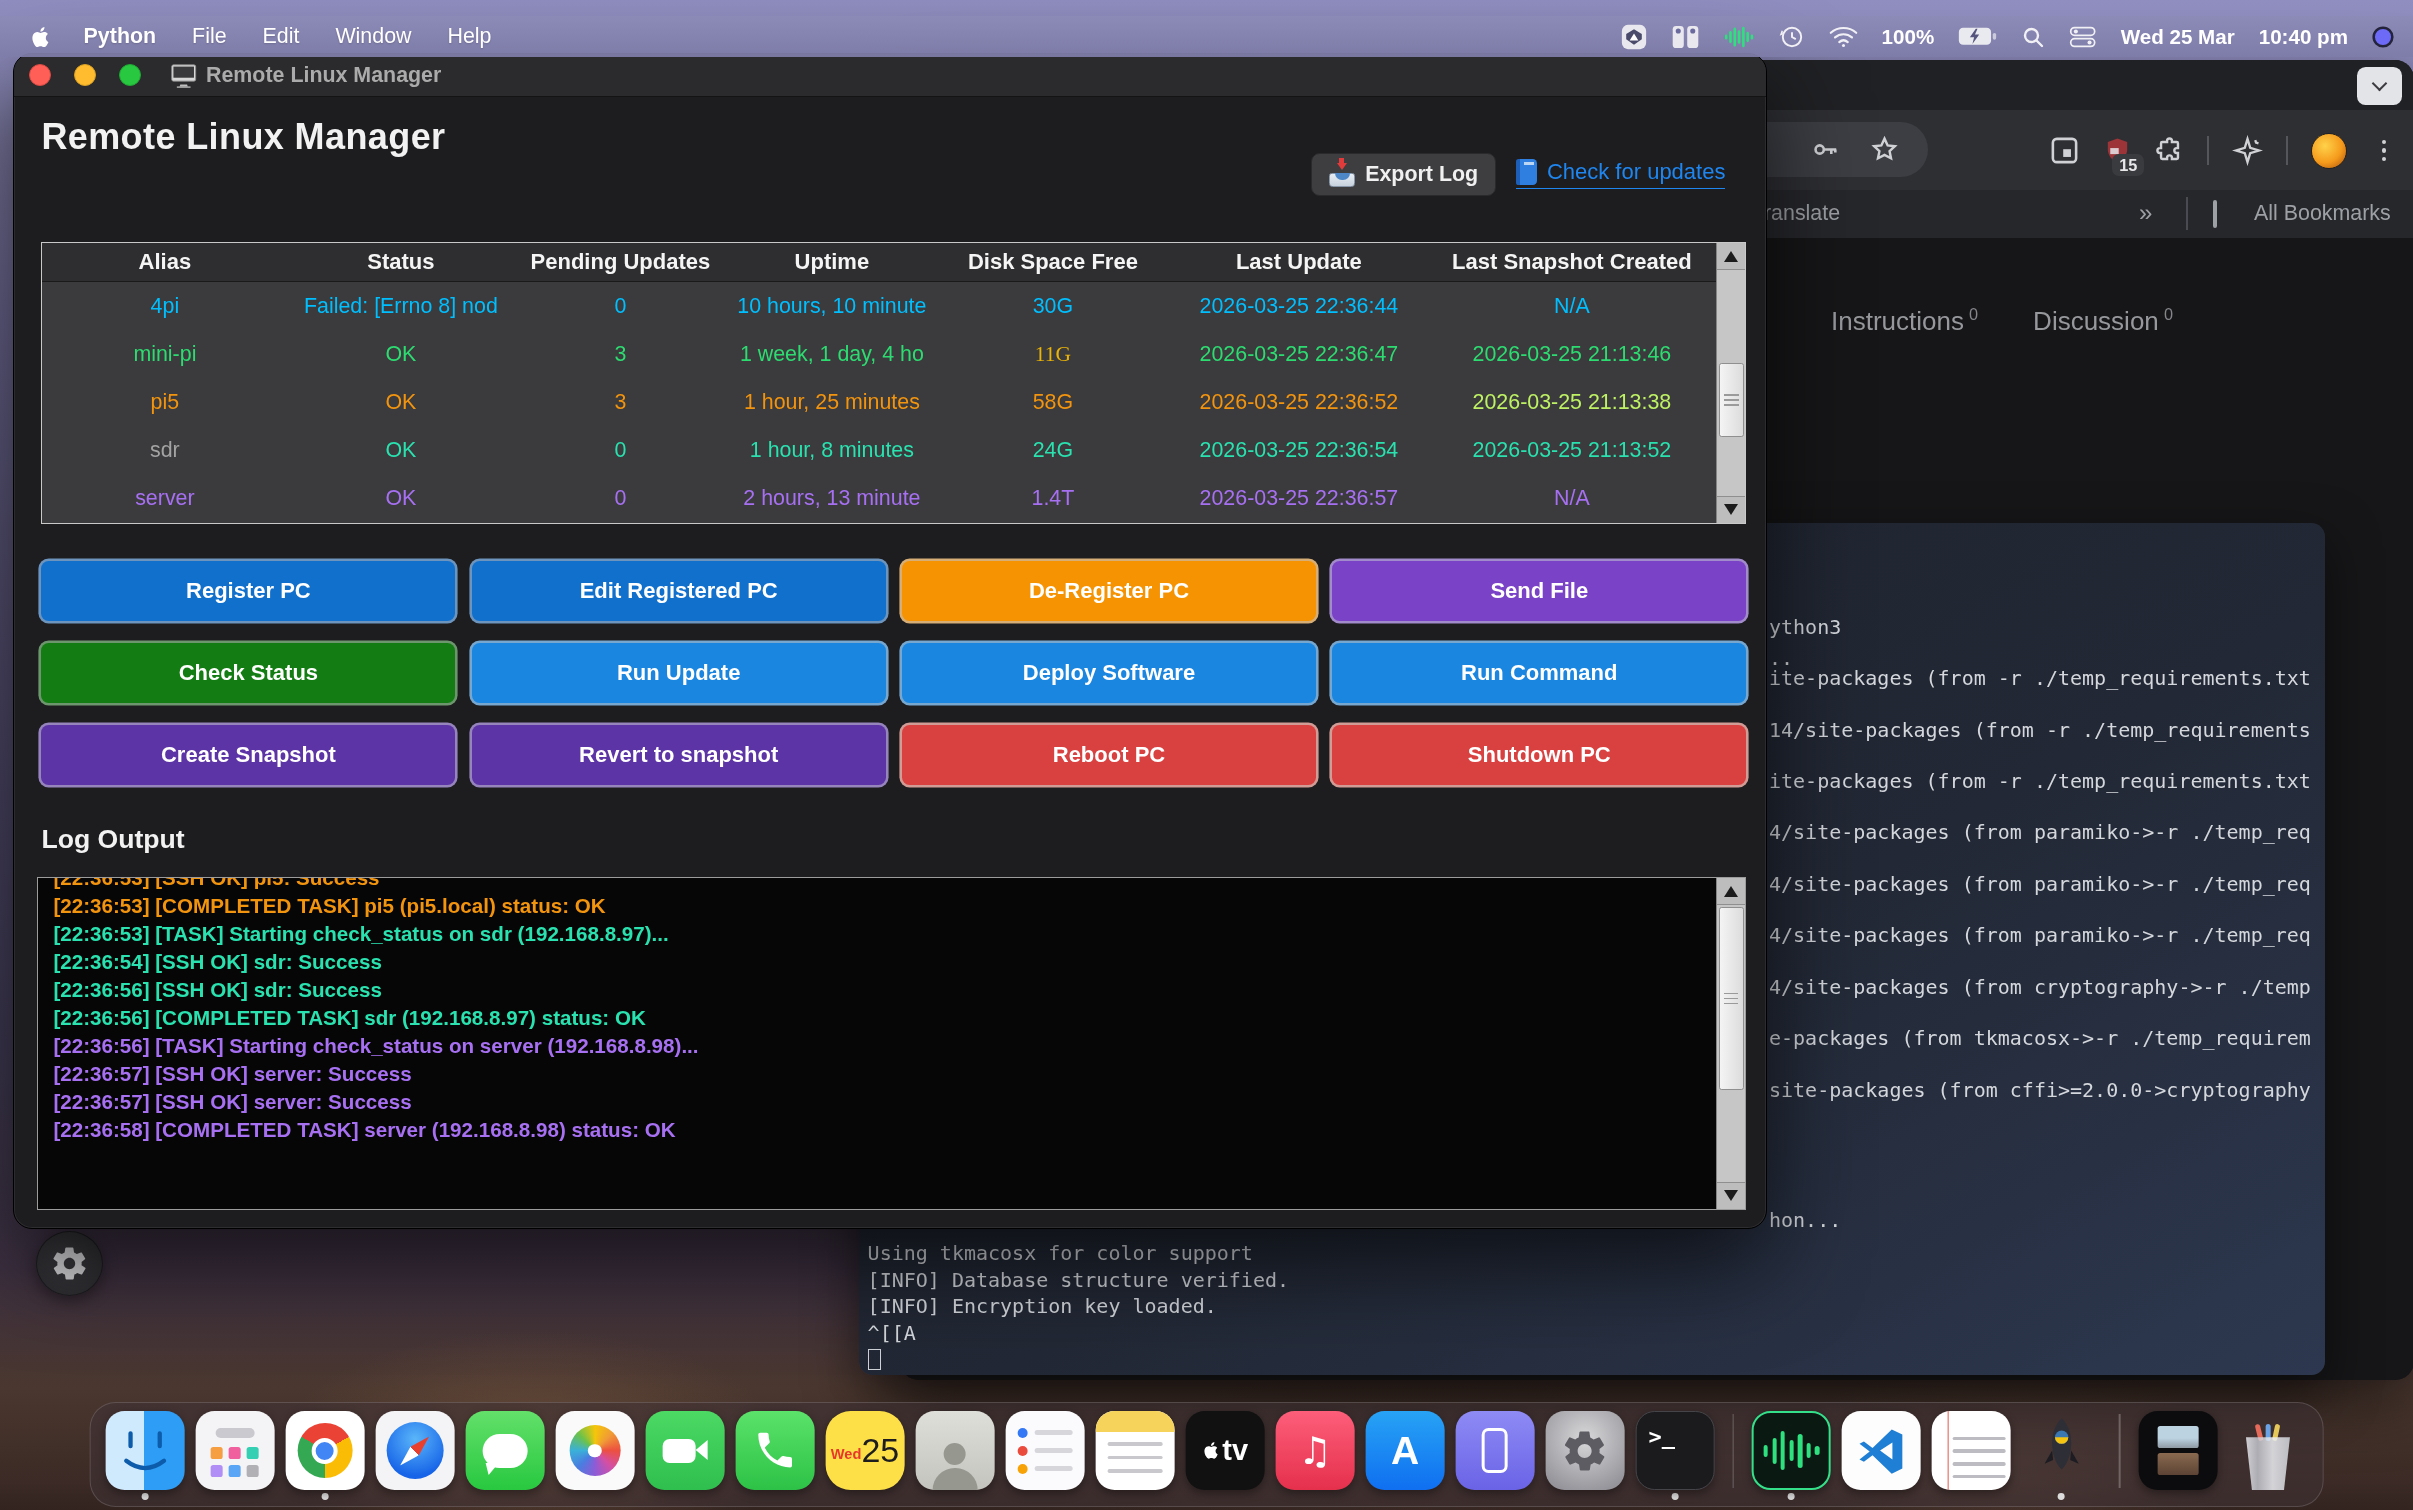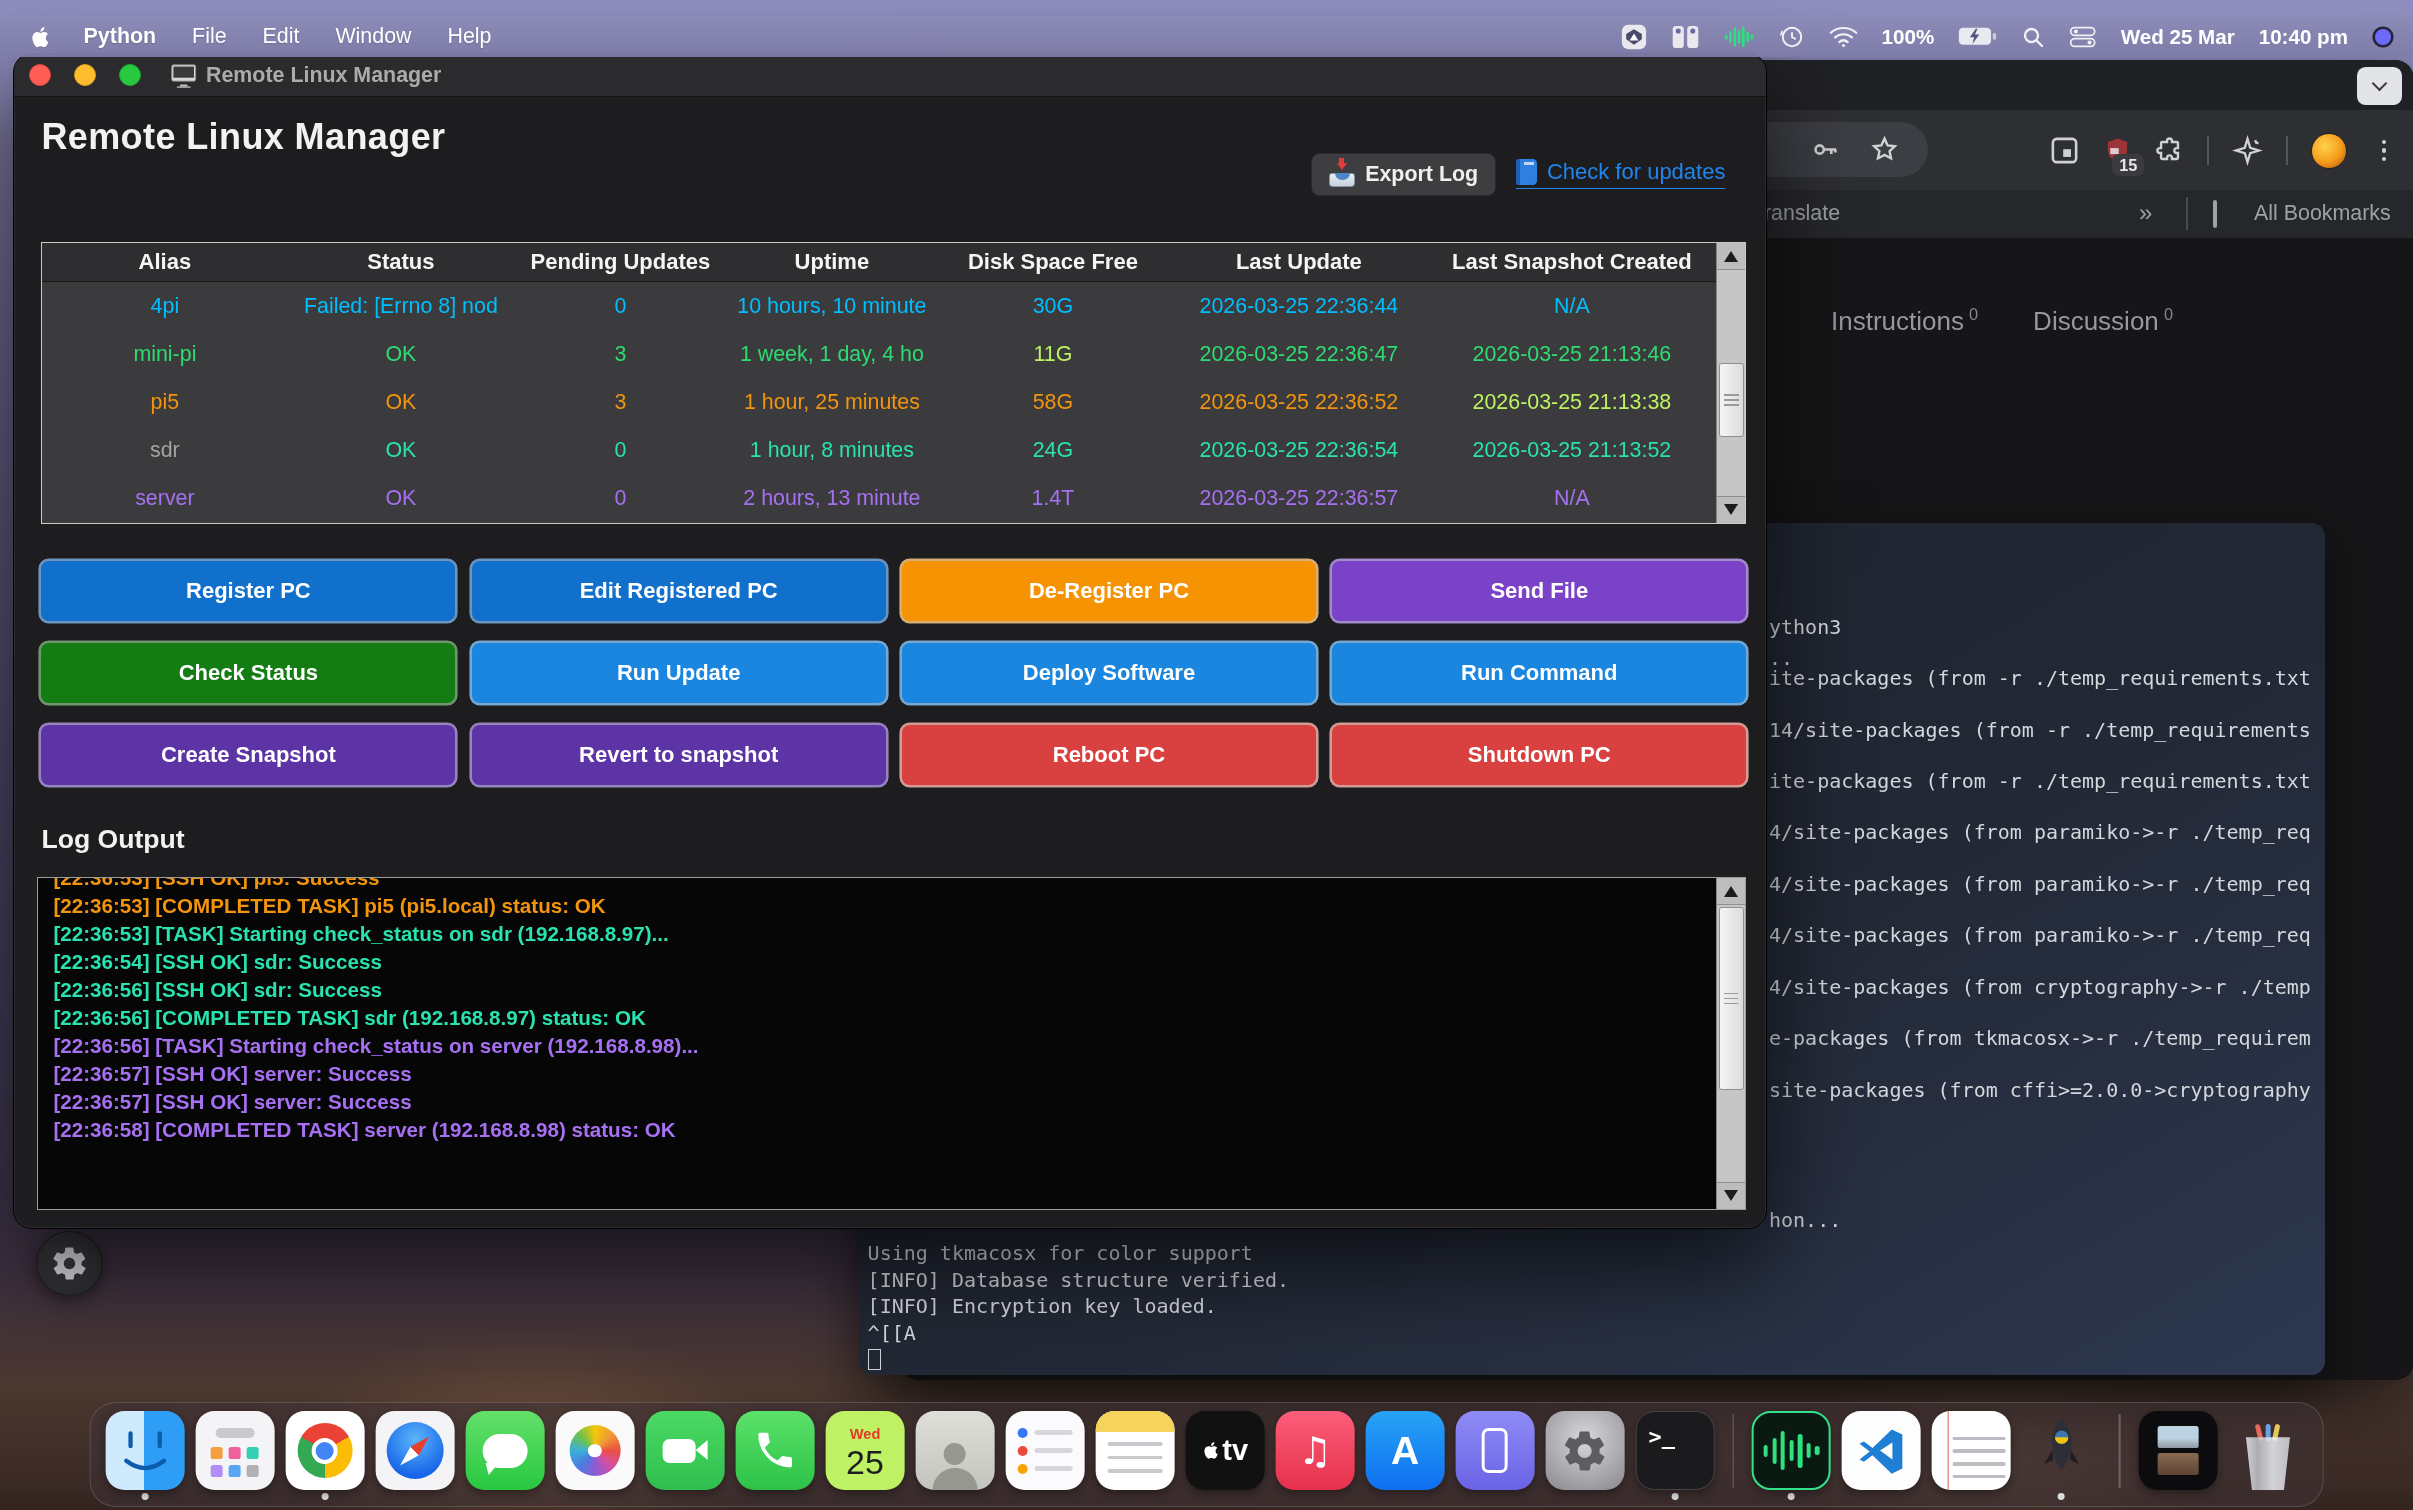--- a/index.html
+++ b/index.html
@@ -176,21 +176,21 @@
   .msg-b::after { content:""; position:absolute; left:3.4px; bottom:-6.9px; width:0; height:0;
     border-left:3.4px solid transparent; border-right:10.3px solid transparent; border-top:12px solid #fff; }
   .t-photos { background:#fafafa; }
   .pho { width:51px; height:51px; border-radius:50%;
     background:conic-gradient(#f5c60a,#f09a37,#ec5040,#d44fa4,#8e5bd6,#4a7de0,#3bb0d8,#6cc24a,#f5c60a); position:relative; }
   .pho::after { content:""; position:absolute; left:50%; top:50%; transform:translate(-50%,-50%); width:13.7px; height:13.7px; border-radius:50%; background:#fff; }
   .t-facetime { background:linear-gradient(180deg,#4cd964,#2fbf4e); }
   .ft { width:33px; height:24px; background:#fff; border-radius:6.9px; position:relative; margin-right:12px; }
   .ft-t { position:absolute; right:-12px; top:1.7px; width:0; height:0; border-top:10.3px solid transparent; border-bottom:10.3px solid transparent; border-right:12px solid #fff; }
   .t-phone { background:linear-gradient(180deg,#5be26a,#2dc247); }
-  .t-calendar { background:#bef264; flex-direction:column; }
+  .t-calendar { background:#fde047; flex-direction:row;border-radius:25px; }
   .cal-w { color:#e8382c; font-size:14.6px; font-weight:700; margin-top:6.9px; }
   .cal-n { color:#1d1d1f; font-size:34px; font-weight:500; line-height:41px; }
   .t-contacts { background:linear-gradient(180deg,#dedfd9,#c3c4bd); flex-direction:column; justify-content:flex-end; }
   .ct-h { width:22px; height:22px; border-radius:50%; background:#96978f; margin-bottom:3.4px; }
   .ct-s { width:45px; height:22px; border-radius:22px 22px 0 0; background:#96978f; }
   .t-reminders { background:#fbfbfd; flex-direction:column; gap:7.7px; align-items:flex-start; padding-left:12px; }
   .rem-row { display:flex; align-items:center; gap:6.9px; }
   .rem-row i { width:10.3px; height:10.3px; border-radius:50%; display:block; }
   .rem-row b { width:38px; height:5.1px; background:#d6d6db; border-radius:2.6px; display:block; }
   .t-notes { background:#fff; flex-direction:column; justify-content:flex-start; }
@@ -384,21 +384,21 @@
             <div class="td" style="width: 211px; color: rgb(0, 191, 255);">10 hours, 10 minute</div>
             <div class="td" style="width: 231px; color: rgb(0, 191, 255);">30G</div>
             <div class="td" style="width: 261px; color: rgb(0, 191, 255);">2026-03-25 22:36:44</div>
             <div class="td" style="width: 285px; color: rgb(0, 191, 255);">N/A</div>
           </div>
           <div class="tr">
             <div class="td" style="width: 245px; color: rgb(45, 220, 113);">mini-pi</div>
             <div class="td" style="width: 227px; color: rgb(45, 220, 113);">OK</div>
             <div class="td" style="width: 212px; color: rgb(45, 220, 113);">3</div>
             <div class="td" style="width: 211px; color: rgb(45, 220, 113);">1 week, 1 day, 4 ho</div>
-            <div class="td" style="width: 231px; color: #bef264;">11G</div>
+            <div class="td" style="width: 231px; color: #eab308; font-family: Liberation Serif, serif;">11G</div>
             <div class="td" style="width: 261px; color: rgb(45, 220, 113);">2026-03-25 22:36:47</div>
             <div class="td" style="width: 285px; color: rgb(45, 220, 113);">2026-03-25 21:13:46</div>
           </div>
           <div class="tr">
             <div class="td" style="width: 245px; color: rgb(242, 148, 14);">pi5</div>
             <div class="td" style="width: 227px; color: rgb(242, 148, 14);">OK</div>
             <div class="td" style="width: 212px; color: rgb(242, 148, 14);">3</div>
             <div class="td" style="width: 211px; color: rgb(242, 148, 14);">1 hour, 25 minutes</div>
             <div class="td" style="width: 231px; color: rgb(242, 148, 14);">58G</div>
             <div class="td" style="width: 261px; color: rgb(242, 148, 14);">2026-03-25 22:36:52</div>

